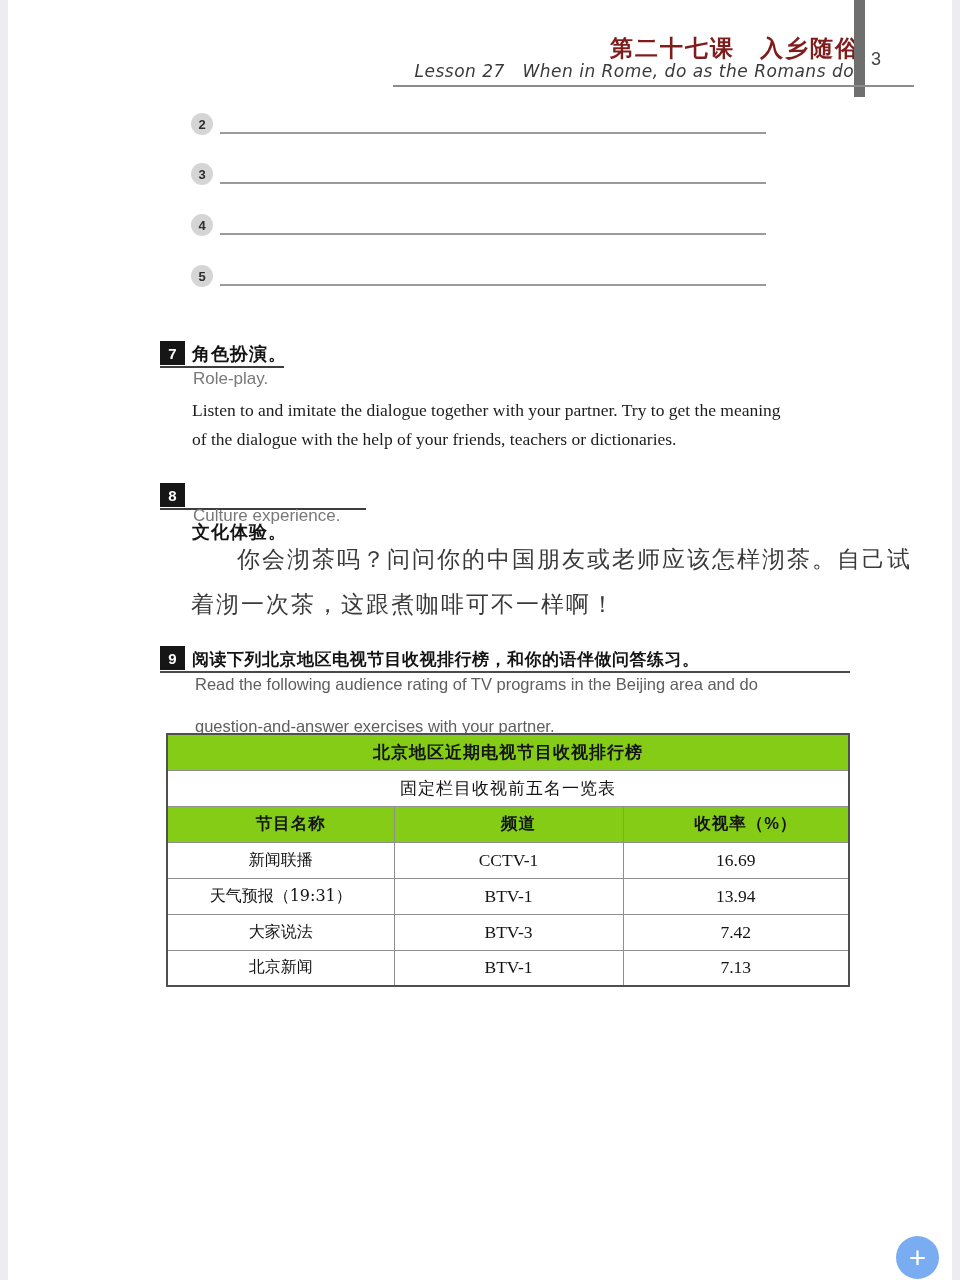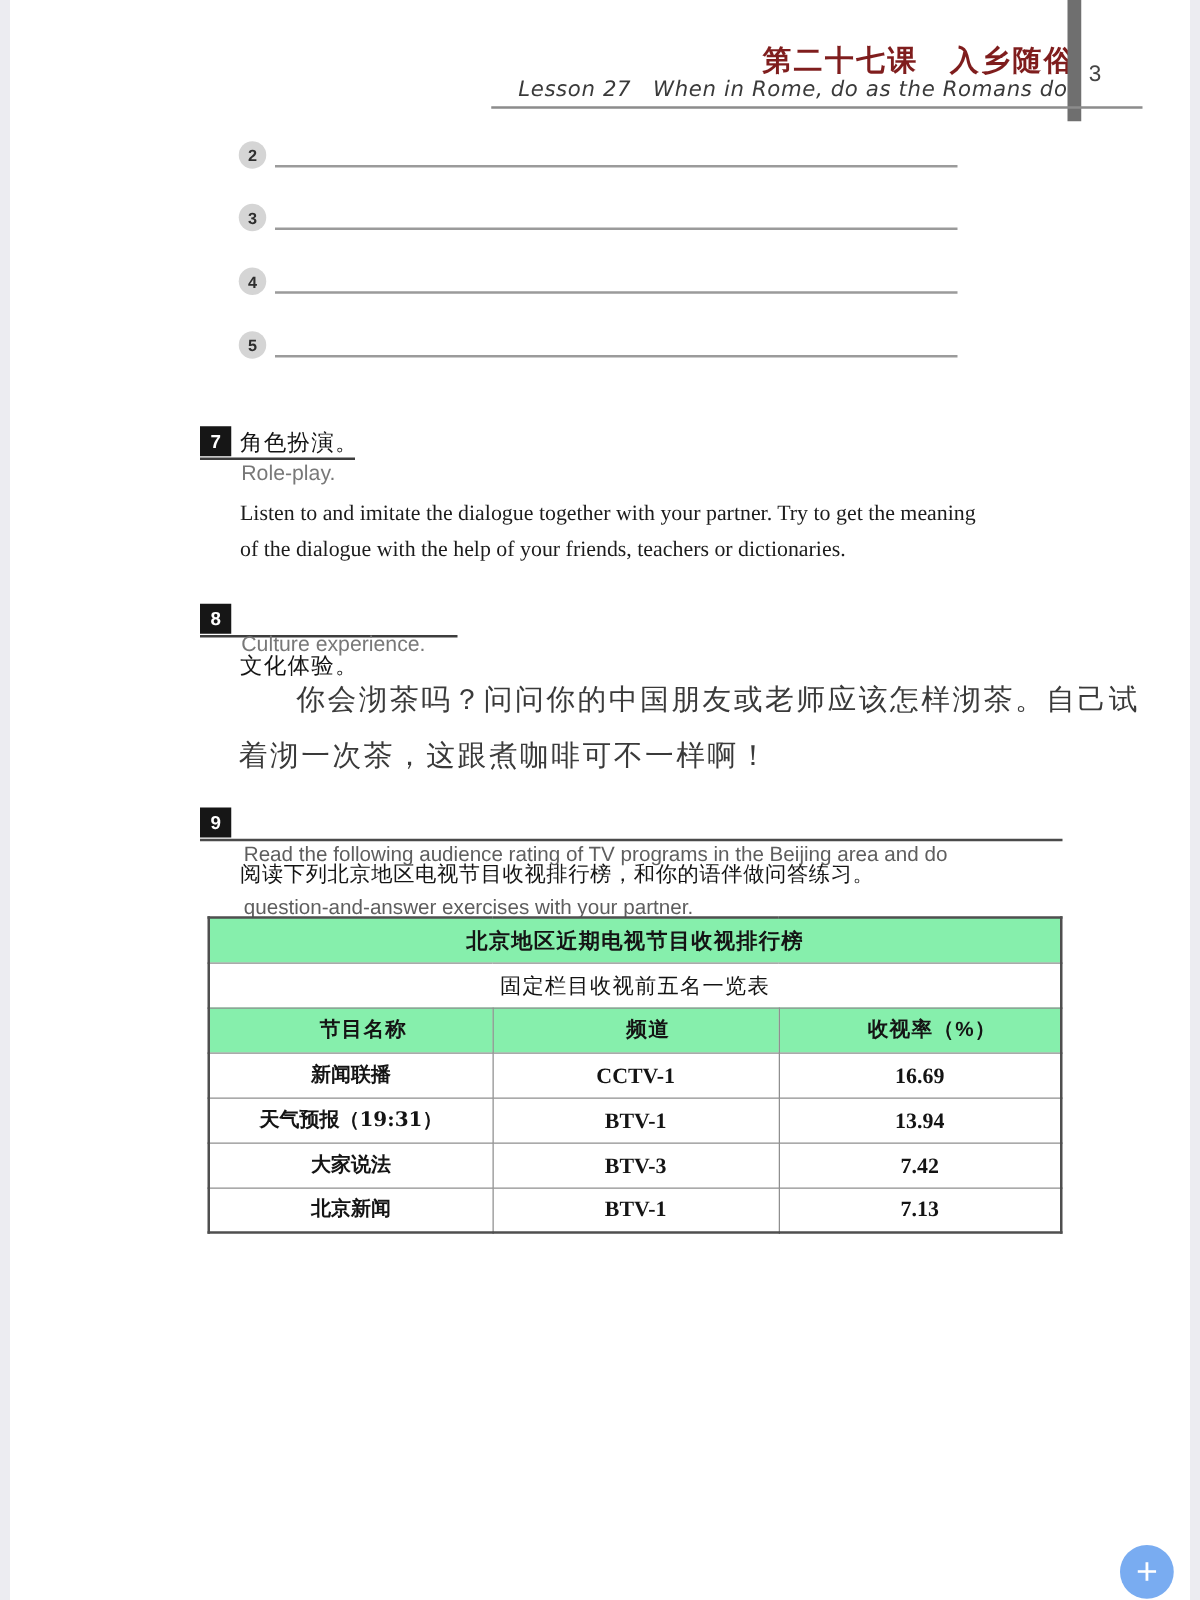--- a/index.html
+++ b/index.html
@@ -39,21 +39,21 @@
   .blank-line { position:absolute; left:220px; width:546px; height:2px; background:#9b9b9b; }
 
   
   .sec-badge {
     position:absolute; left:160px; width:25px; height:24px;
     background:#161616; color:#ffffff; font-size:15px; font-weight:bold;
     display:flex; align-items:center; justify-content:center;
   }
   .sec-title-zh {
     position:absolute; left:192px;
-    font-size:18px; font-weight:normal; color:#141414; letter-spacing:1px;text-align:right;
+    font-size:18px; font-weight:bold; color:#141414; letter-spacing:1px;text-align:right;
   }
   .sec-underline { position:absolute; left:160px; height:2px; background:#3d3d3d; }
   .sec-sub-en { position:absolute; left:193px; font-size:17px; color:#787878; }
   .sec-body-serif {
     position:absolute; left:192px;
     font-family:"Liberation Serif", serif; font-size:17.5px; color:#1c1c1c;
   }
   .kai-line {
     position:absolute;
     font-family:"DejaVu Serif", serif; font-size:23px; color:#3a3a3a; letter-spacing:2px;
@@ -62,23 +62,23 @@
   .sec9-en { position:absolute; left:195px; font-size:16.5px; color:#5e5e5e; }
 
   
   .ratings-table {
     position:absolute; left:166px; top:733px; width:682px;
     border-collapse:collapse; table-layout:fixed;
     border:2px solid #4f4f4f;
   }
   .ratings-table td {
     border:1px solid #8f8f8f; height:36px;
-    text-align:center; vertical-align:middle; color:#141414;font-weight:bold;
+    text-align:center; vertical-align:middle; color:#141414;
   }
-  .t-gray { background:#86efac; }
+  .t-gray { background:#84cc16; }
   .t-title td { font-size:17px; font-weight:bold; letter-spacing:1px; }
   .t-sub td { font-size:17px; font-weight:normal; letter-spacing:1px; }
   .t-head td { font-size:16.5px; font-weight:bold; letter-spacing:1px;padding-left:20px; }
   .t-prog { font-family:"DejaVu Serif", serif; font-size:16px; color:#333; }
   .t-val  { font-family:"Liberation Serif", serif; font-size:17.5px; }
 
   
   .fab {
     position:absolute; left:896px; top:1236px; width:43px; height:43px;
     background:#79acf1; border-radius:50%;
@@ -119,21 +119,21 @@
 <div class="sec-body-serif" style="top:429px;">of the dialogue with the help of your friends, teachers or dictionaries.</div>
 
 <div class="sec-badge" style="top:483px;">8</div>
 <div class="sec-title-zh" style="top:484px;margin-top:36px;">文化体验。</div>
 <div class="sec-underline" style="top:508px; width:206px;"></div>
 <div class="sec-sub-en" style="top:506px;">Culture experience.</div>
 <div class="kai-line" style="left:237px; top:544px;">你会沏茶吗？问问你的中国朋友或老师应该怎样沏茶。自己试</div>
 <div class="kai-line" style="left:191px; top:589px;">着沏一次茶，这跟煮咖啡可不一样啊！</div>
 
 <div class="sec-badge" style="top:646px;">9</div>
-<div class="sec-title-zh sec9-title" style="top:648px;margin-top:40px;">阅读下列北京地区电视节目收视排行榜，和你的语伴做问答练习。</div>
+<div class="sec-title-zh sec9-title" style="top:648px;">阅读下列北京地区电视节目收视排行榜，和你的语伴做问答练习。</div>
 <div class="sec-underline" style="top:671px; width:690px; background:#4a4a4a;"></div>
 <div class="sec9-en" style="top:675px;">Read the following audience rating of TV programs in the Beijing area and do</div>
 <div class="sec9-en" style="top:717px;">question-and-answer exercises with your partner.</div>
 
 <table class="ratings-table">
   <colgroup>
       <col style="width:227px">
       <col style="width:229px">
       <col style="width:226px">
     </colgroup>

